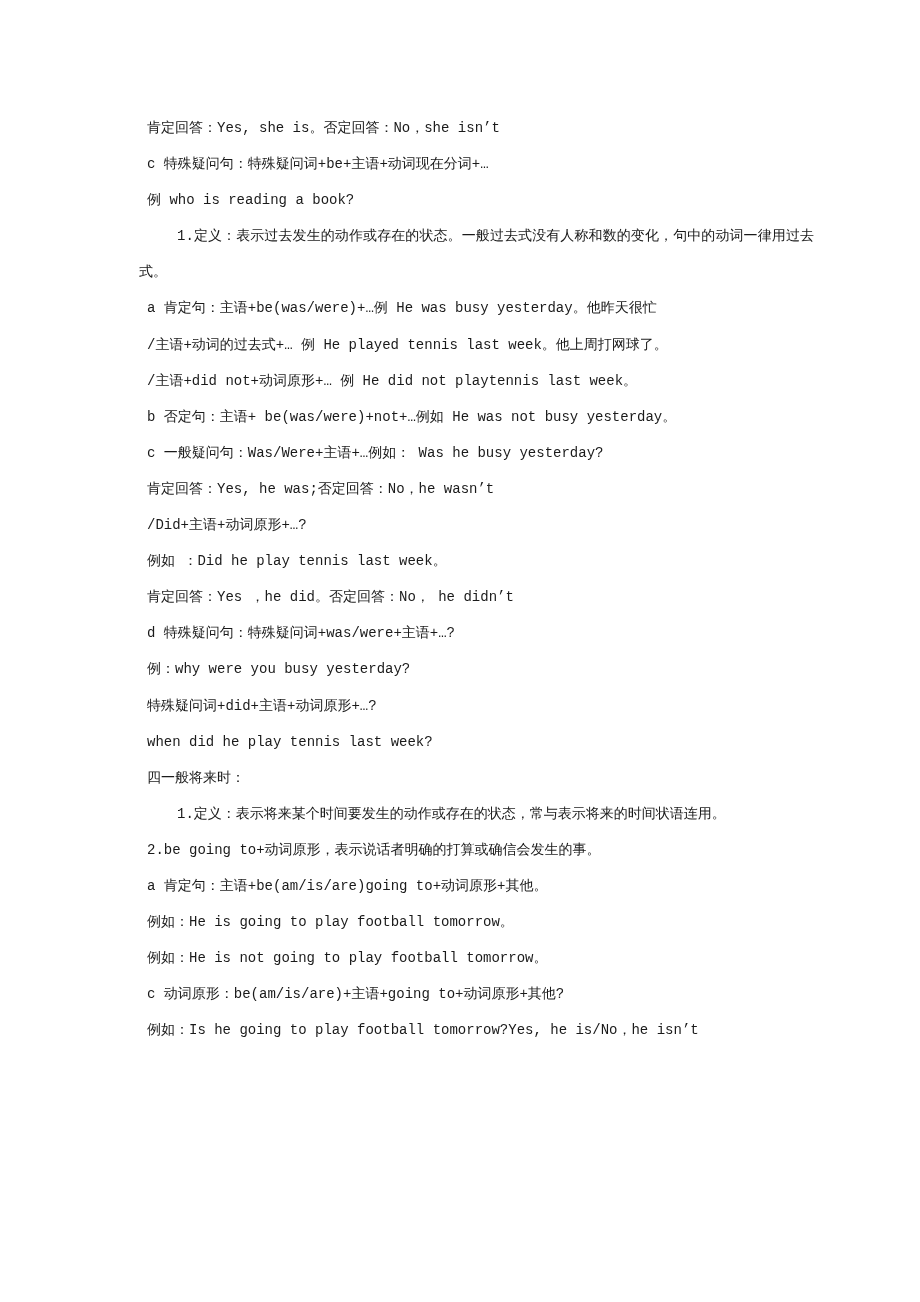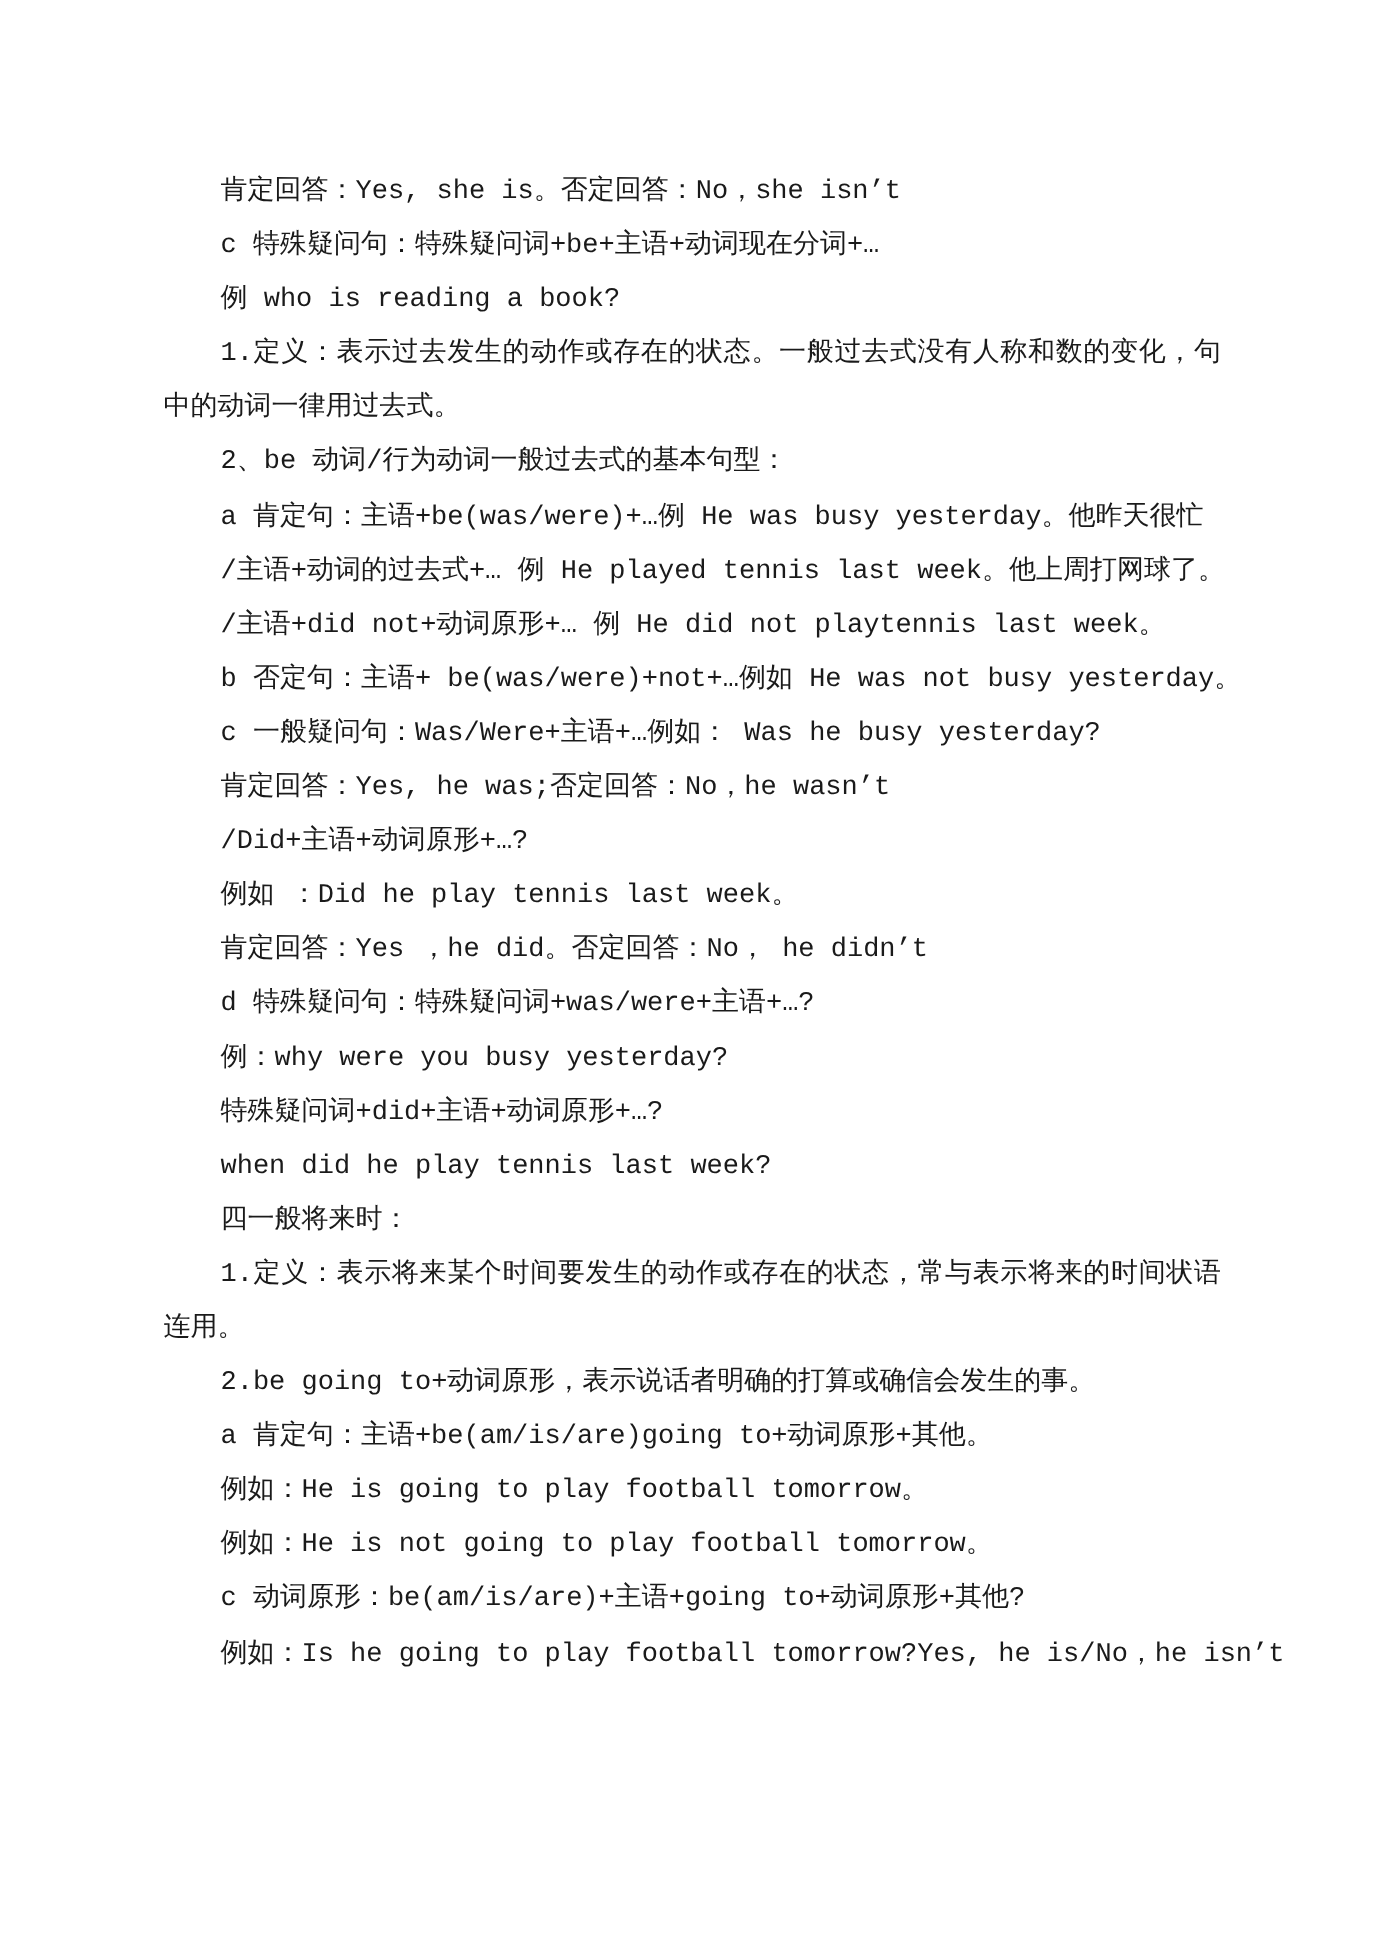--- a/index.html
+++ b/index.html
@@ -17,44 +17,44 @@
     }
     .page {
       position: absolute;
       left: 109px;
       top: 110px;
       width: 705px;
     }
     .line {
       height: 36.1px;
       line-height: 36.1px;
-      font-size: 18px;
+      font-size: 14px;
       white-space: nowrap;
       letter-spacing: 0px;
     }
     .indent {
       padding-left: 38px;
     }
     .wrap {
       white-space: normal;
       height: auto;
       text-indent: 38px;
       text-align: justify;
       text-align-last: left;
+      margin-left: 30px;
     }
   </style>
 </head>
 <body>
 
 <div class="page">
   <div class="line indent">肯定回答：Yes, she is。否定回答：No，she isn’t</div>
   <div class="line indent">c 特殊疑问句：特殊疑问词+be+主语+动词现在分词+…</div>
   <div class="line indent">例 who is reading a book?</div>
   <div class="line wrap" style="line-height:36.1px;">1.定义：表示过去发生的动作或存在的状态。一般过去式没有人称和数的变化，句中的动词一律用过去式。</div>
-  <div class="line indent">2、be 动词/行为动词一般过去式的基本句型：</div>
   <div class="line indent">a 肯定句：主语+be(was/were)+…例 He was busy yesterday。他昨天很忙</div>
   <div class="line indent">/主语+动词的过去式+… 例 He played tennis last week。他上周打网球了。</div>
   <div class="line indent">/主语+did not+动词原形+… 例 He did not playtennis last week。</div>
   <div class="line indent">b 否定句：主语+ be(was/were)+not+…例如 He was not busy yesterday。</div>
   <div class="line indent">c 一般疑问句：Was/Were+主语+…例如： Was he busy yesterday?</div>
   <div class="line indent">肯定回答：Yes, he was;否定回答：No，he wasn’t</div>
   <div class="line indent">/Did+主语+动词原形+…?</div>
   <div class="line indent">例如 ：Did he play tennis last week。</div>
   <div class="line indent">肯定回答：Yes ，he did。否定回答：No， he didn’t</div>
   <div class="line indent">d 特殊疑问句：特殊疑问词+was/were+主语+…?</div>

